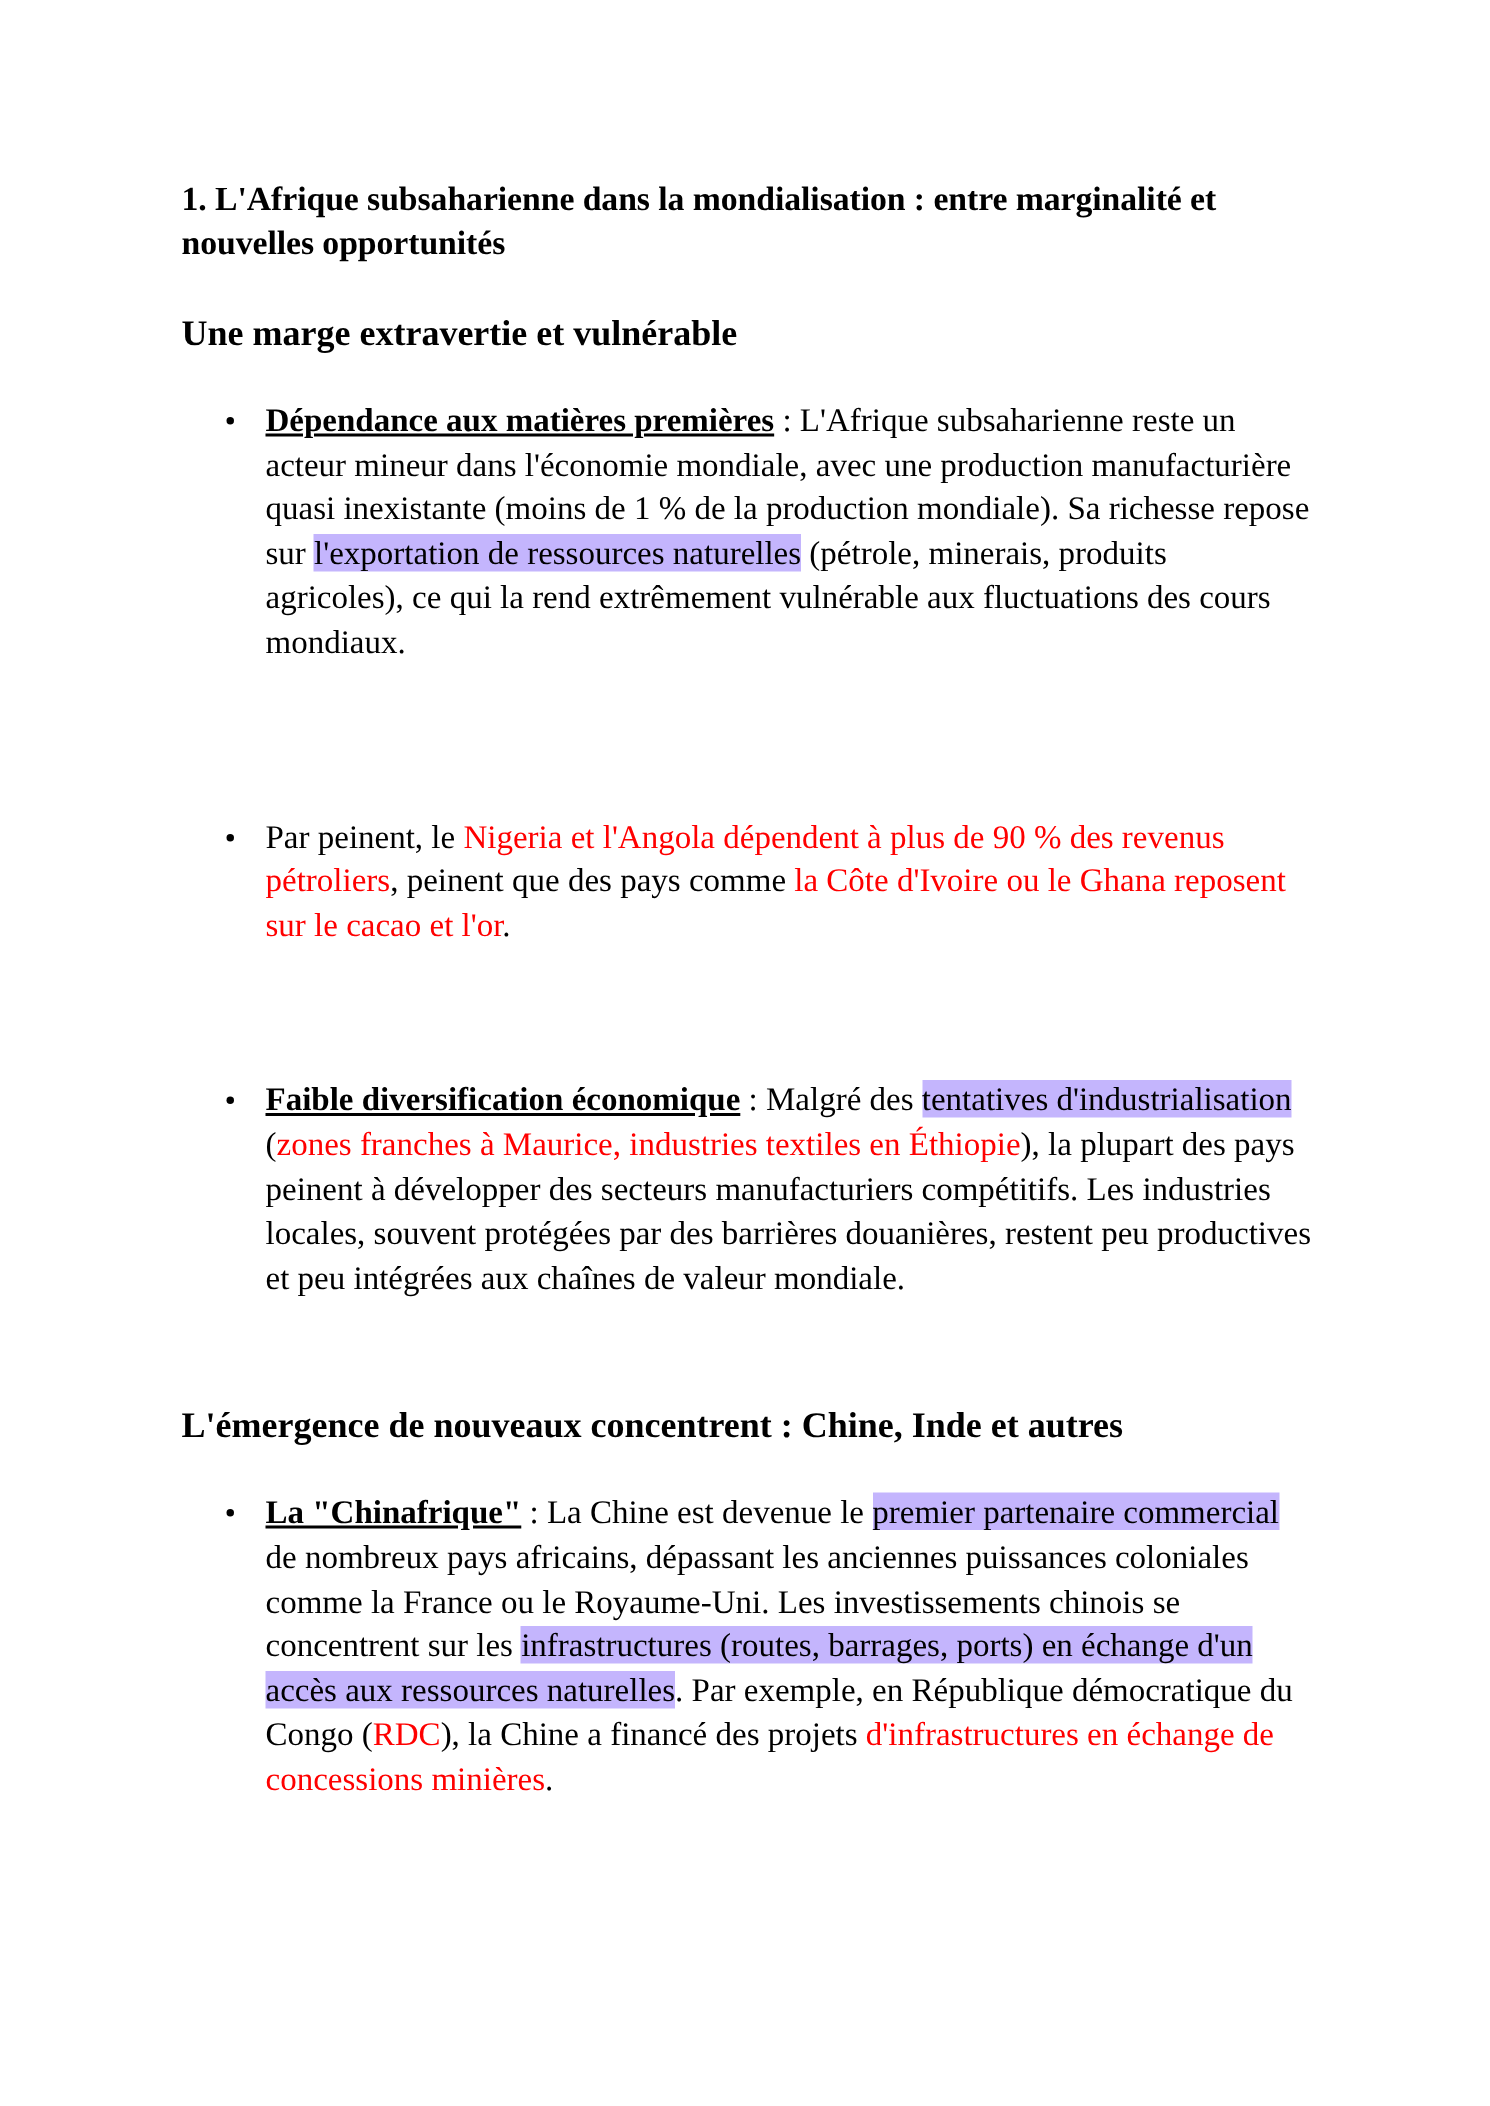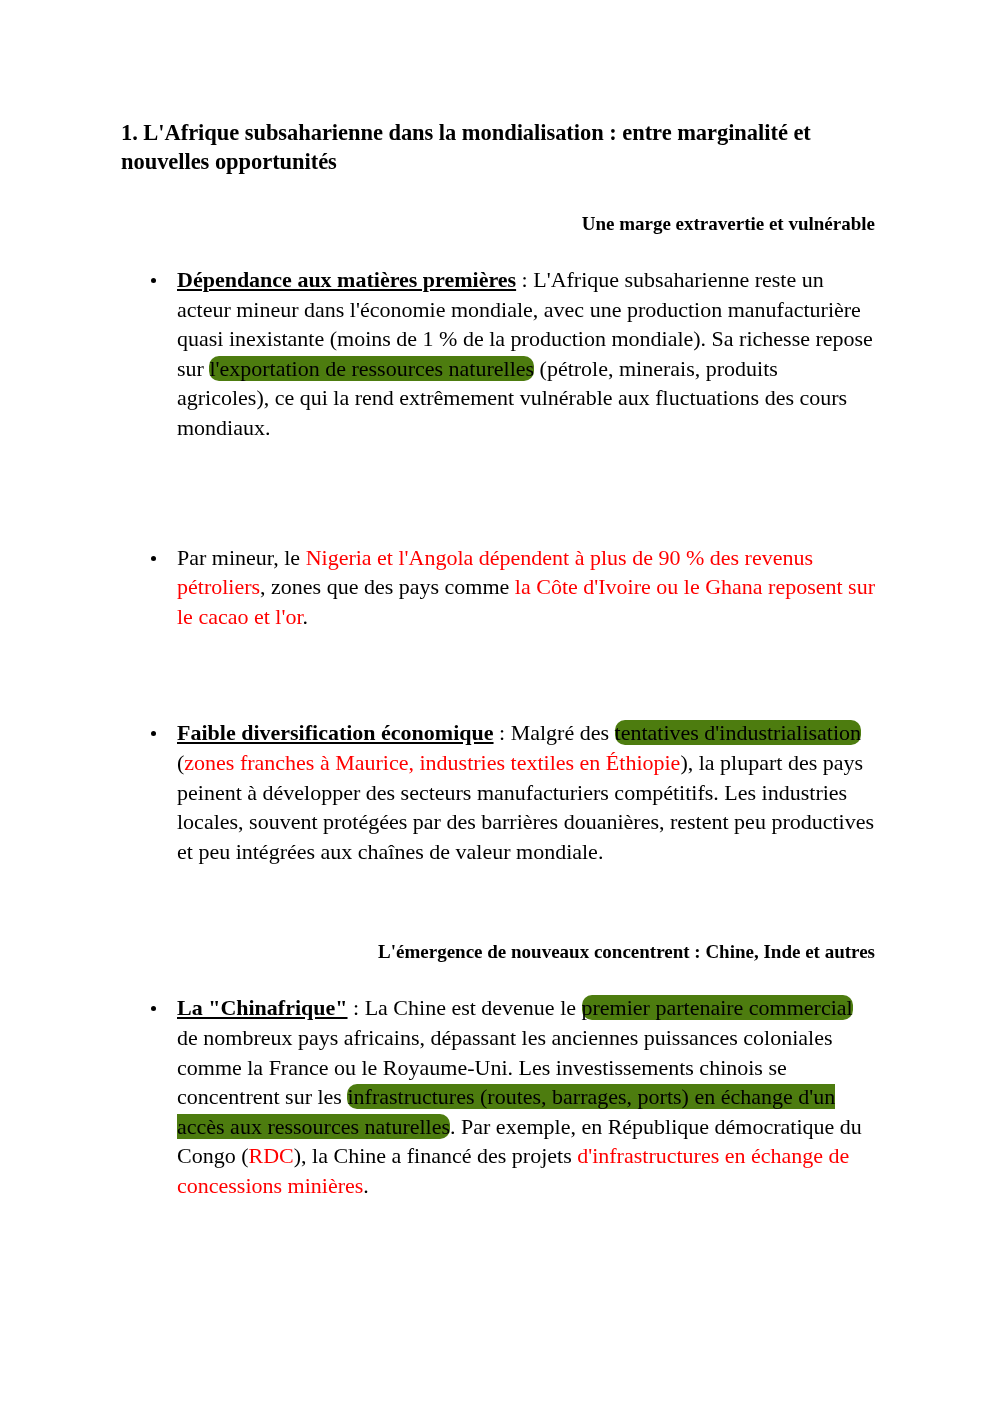--- a/index.html
+++ b/index.html
@@ -25,25 +25,24 @@
   }
   .doc-title {
     font-size: 22.5px;
     font-weight: bold;
     line-height: 29px;
     margin: 0 0 0 0;
     letter-spacing: -0.05px;
     max-width: 700px;
   }
   .section-heading {
-    font-size: 19px;
+    font-size: 24px;
     font-weight: bold;
     line-height: 29px;
     margin: 0;
-    text-align: right;
   }
   .spacer-after-title { height: 33px; }
   .spacer-after-h2 { height: 27px; }
   .spacer-between-sections { height: 71px; }
 
   ul.bullets {
     list-style: none;
     margin: 0;
     padding: 0;
   }
@@ -62,21 +61,21 @@
     top: 13px;
     width: 5px;
     height: 5px;
     border-radius: 50%;
     background: #000000;
   }
   .gap-bullet { height: 87px; }
   .gap-bullet-lg { height: 100px; }
 
   b, strong { font-weight: bold; text-decoration: underline; }
-  .hl { background-color: #4d7c0f; border-radius: 10px; }
+  .hl { background-color: #c4b5fd; }
   .red { color: #ff0000; }
 </style>
 </head>
 <body>
 
 <div class="page">
 
   <h1 class="doc-title">1. L'Afrique subsaharienne dans la mondialisation : entre marginalité et nouvelles opportunités</h1>
 
   <div class="spacer-after-title"></div>
@@ -88,21 +87,21 @@
   <ul class="bullets">
     <li>
       <b>Dépendance aux matières premières</b><span> : </span><span>L'Afrique subsaharienne reste un acteur mineur dans l'économie mondiale, avec une production manufacturière quasi inexistante (moins de 1 % de la production mondiale). Sa richesse repose sur </span><span class="hl">l'exportation de ressources naturelles</span><span> (pétrole, minerais, produits agricoles), ce qui la rend extrêmement vulnérable aux fluctuations des cours mondiaux.</span>
     </li>
   </ul>
 
   <div class="gap-bullet-lg"></div>
 
   <ul class="bullets">
     <li>
-      <span>Par mineur, le </span><span class="red">Nigeria et l'Angola dépendent à plus de 90 % des revenus pétroliers</span><span>, zones que des pays comme </span><span class="red">la Côte d'Ivoire ou le Ghana reposent sur le cacao et l'or</span><span>.</span>
+      <span>Par peinent, le </span><span class="red">Nigeria et l'Angola dépendent à plus de 90 % des revenus pétroliers</span><span>, peinent que des pays comme </span><span class="red">la Côte d'Ivoire ou le Ghana reposent sur le cacao et l'or</span><span>.</span>
     </li>
   </ul>
 
   <div class="gap-bullet"></div>
 
   <ul class="bullets">
     <li>
       <b>Faible diversification économique</b><span> : </span><span>Malgré des </span><span class="hl">tentatives d'industrialisation</span><span> (</span><span class="red">zones franches à Maurice, industries textiles en Éthiopie</span><span>), la plupart des pays peinent à développer des secteurs manufacturiers compétitifs. Les industries locales, souvent protégées par des barrières douanières, restent peu productives et peu intégrées aux chaînes de valeur mondiale.</span>
     </li>
   </ul>

